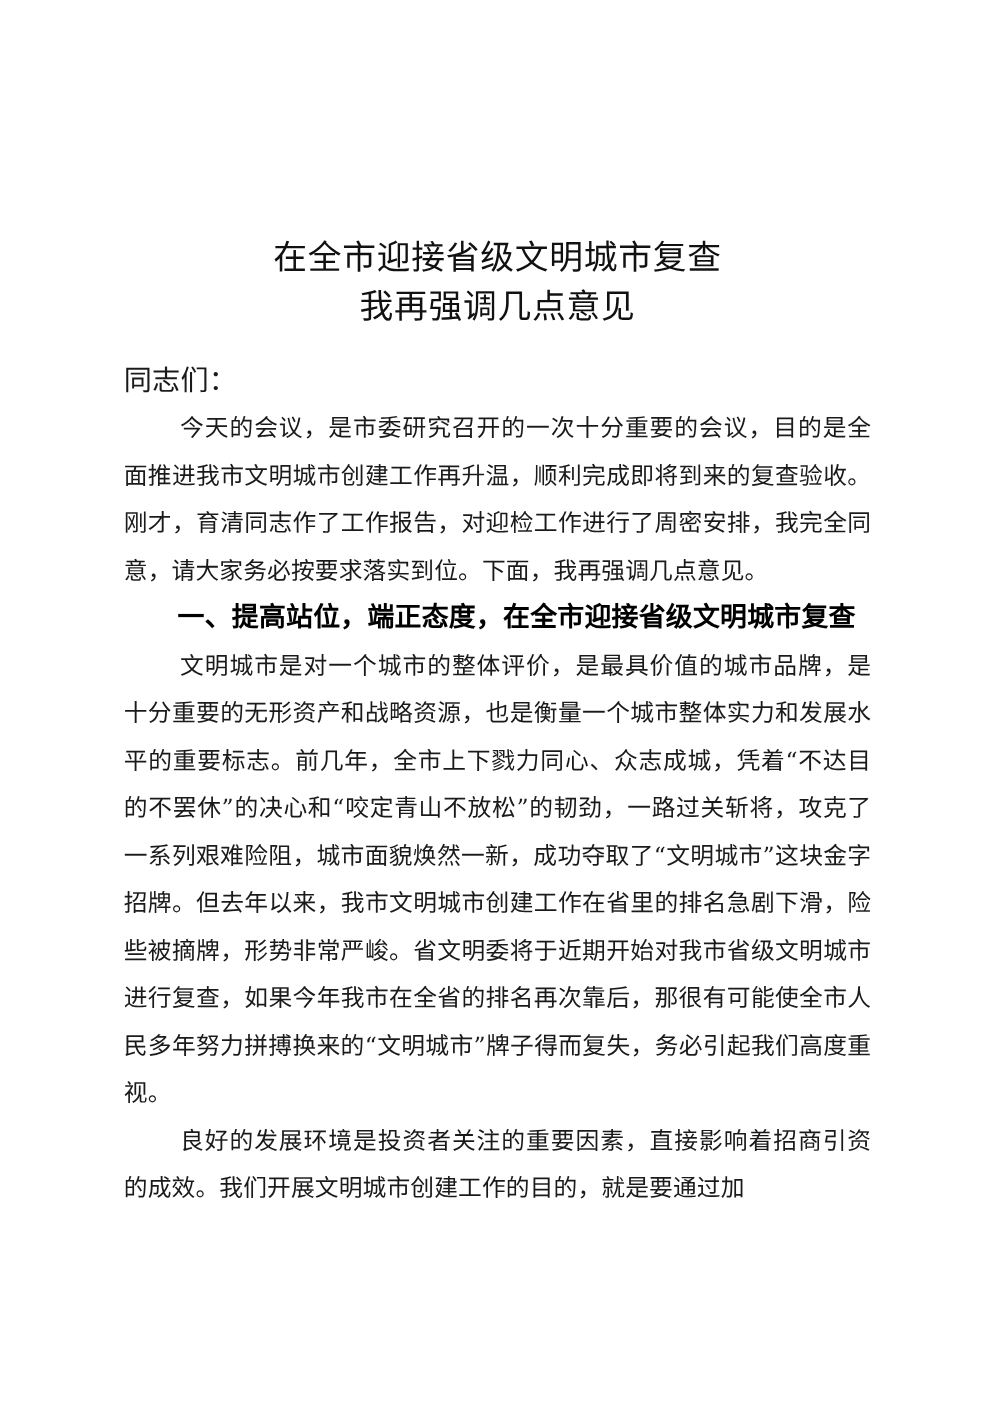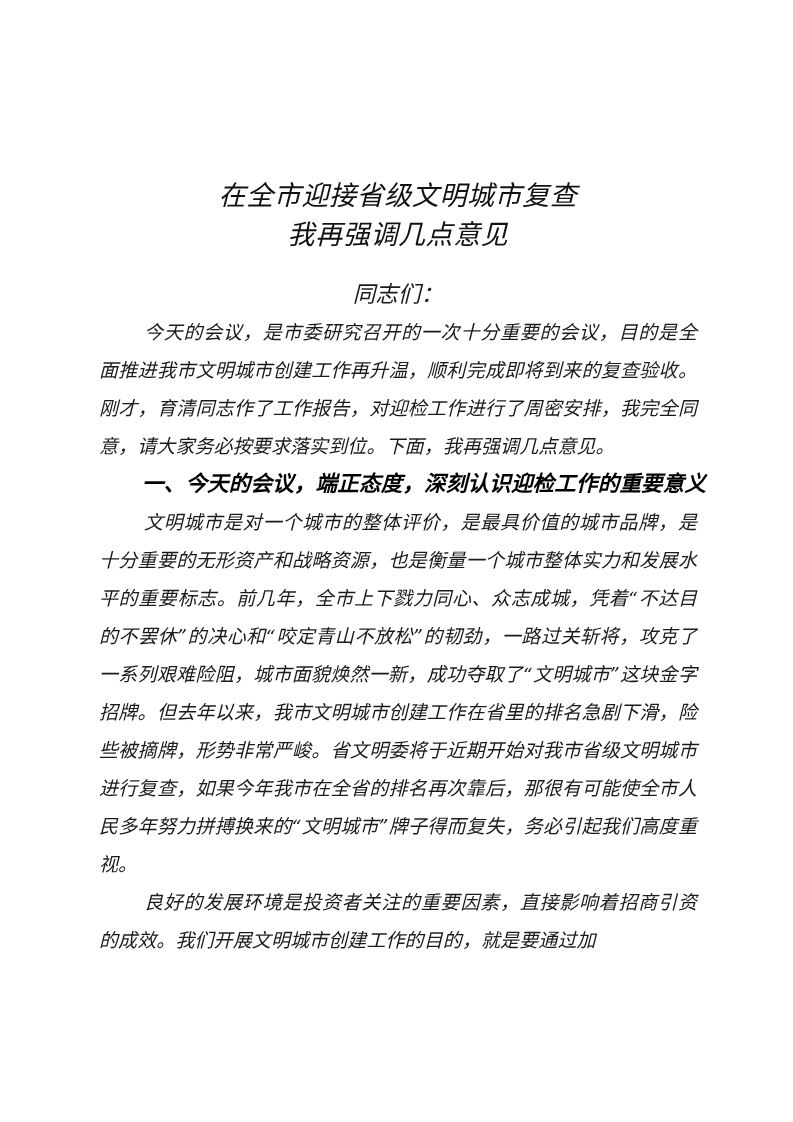--- a/index.html
+++ b/index.html
@@ -17,23 +17,22 @@
     width: 793px;
     height: 1122px;
     background: #ffffff;
     margin: 0 auto;
     overflow: hidden;
     box-sizing: border-box;
   }
   .doc-body {
     position: absolute;
     left: 99px;
-    top: 0;
+    top: 11px;
     width: 598px;
-    font-style: italic;
   }
 
   
   .doc-title {
     margin: 0;
     padding: 0;
     text-align: center;
     font-family: "DejaVu Serif", "Liberation Serif", serif;
     font-weight: normal;
     font-size: 27px;
@@ -47,21 +46,21 @@
     white-space: nowrap;
   }
 
   
   .salutation {
     margin: 0;
     padding-top: 21px;
     font-size: 22.5px;
     line-height: 38px;
     letter-spacing: 0.15px;
-    text-align: center;
+    text-align: left;
     color: #1a1a1a;
   }
 
   
   .para {
     margin: 0;
     font-size: 19px;
     line-height: 38px;
     letter-spacing: 0.1px;
     text-align: justify;
@@ -93,20 +92,20 @@
 
     <h1 class="doc-title">
       <span class="title-line">在全市迎接省级文明城市复查</span>
       <span class="title-line">我再强调几点意见</span>
     </h1>
 
     <p class="salutation">同志们：</p>
 
     <p class="para">今天的会议，是市委研究召开的一次十分重要的会议，目的是全面推进我市文明城市创建工作再升温，顺利完成即将到来的复查验收。刚才，育清同志作了工作报告，对迎检工作进行了周密安排，我完全同意，请大家务必按要求落实到位。下面，我再强调几点意见。</p>
 
-    <p class="section-heading">一、今天的会议，端正态度，深刻认识迎检工作的重要意义</p>
+    <p class="section-heading">一、提高站位，端正态度，在全市迎接省级文明城市复查</p>
 
     <p class="para">文明城市是对一个城市的整体评价，是最具价值的城市品牌，是十分重要的无形资产和战略资源，也是衡量一个城市整体实力和发展水平的重要标志。前几年，全市上下戮力同心、众志成城，凭着“不达目的不罢休”的决心和“咬定青山不放松”的韧劲，一路过关斩将，攻克了一系列艰难险阻，城市面貌焕然一新，成功夺取了“文明城市”这块金字招牌。但去年以来，我市文明城市创建工作在省里的排名急剧下滑，险些被摘牌，形势非常严峻。省文明委将于近期开始对我市省级文明城市进行复查，如果今年我市在全省的排名再次靠后，那很有可能使全市人民多年努力拼搏换来的“文明城市”牌子得而复失，务必引起我们高度重视。</p>
 
     <p class="para">良好的发展环境是投资者关注的重要因素，直接影响着招商引资的成效。我们开展文明城市创建工作的目的，就是要通过加</p>
 
   </div>
 </div>
 
 </body></html>

